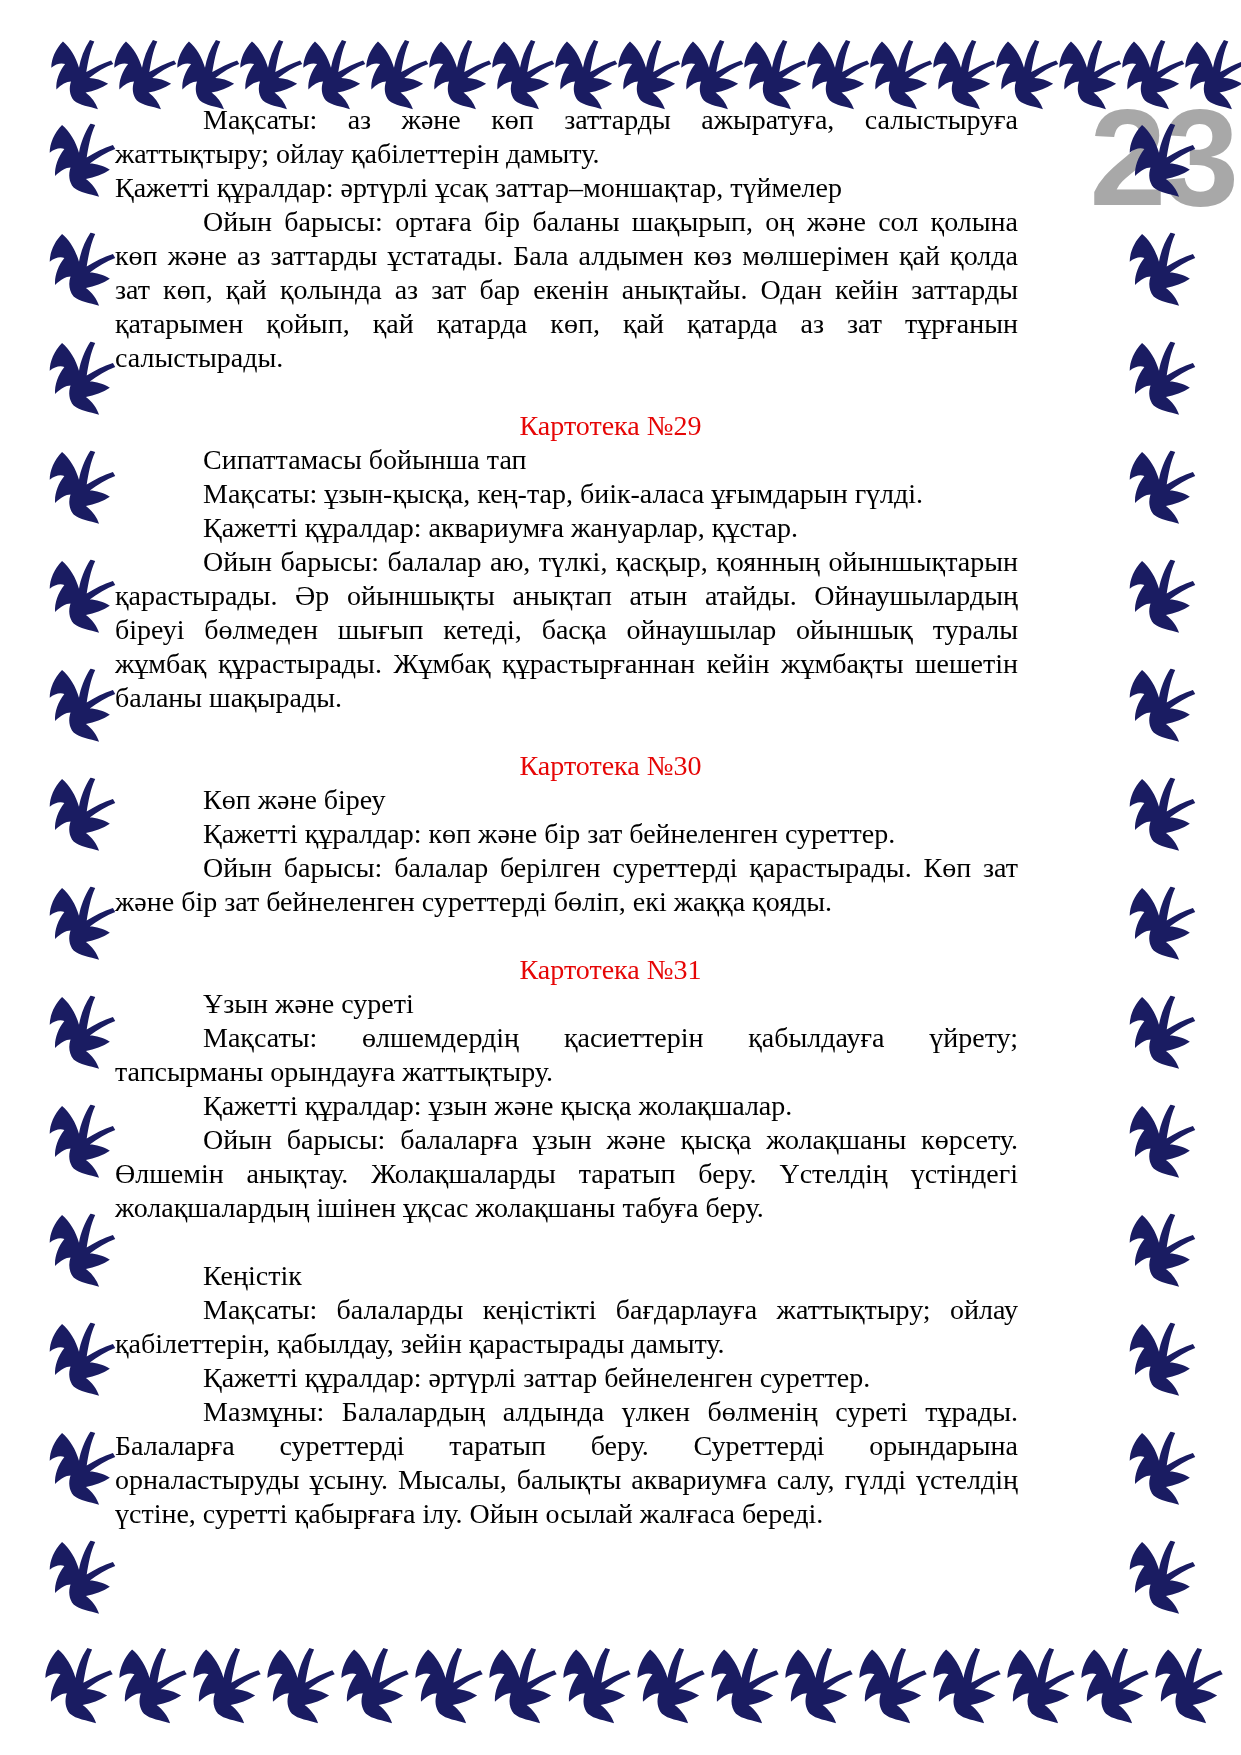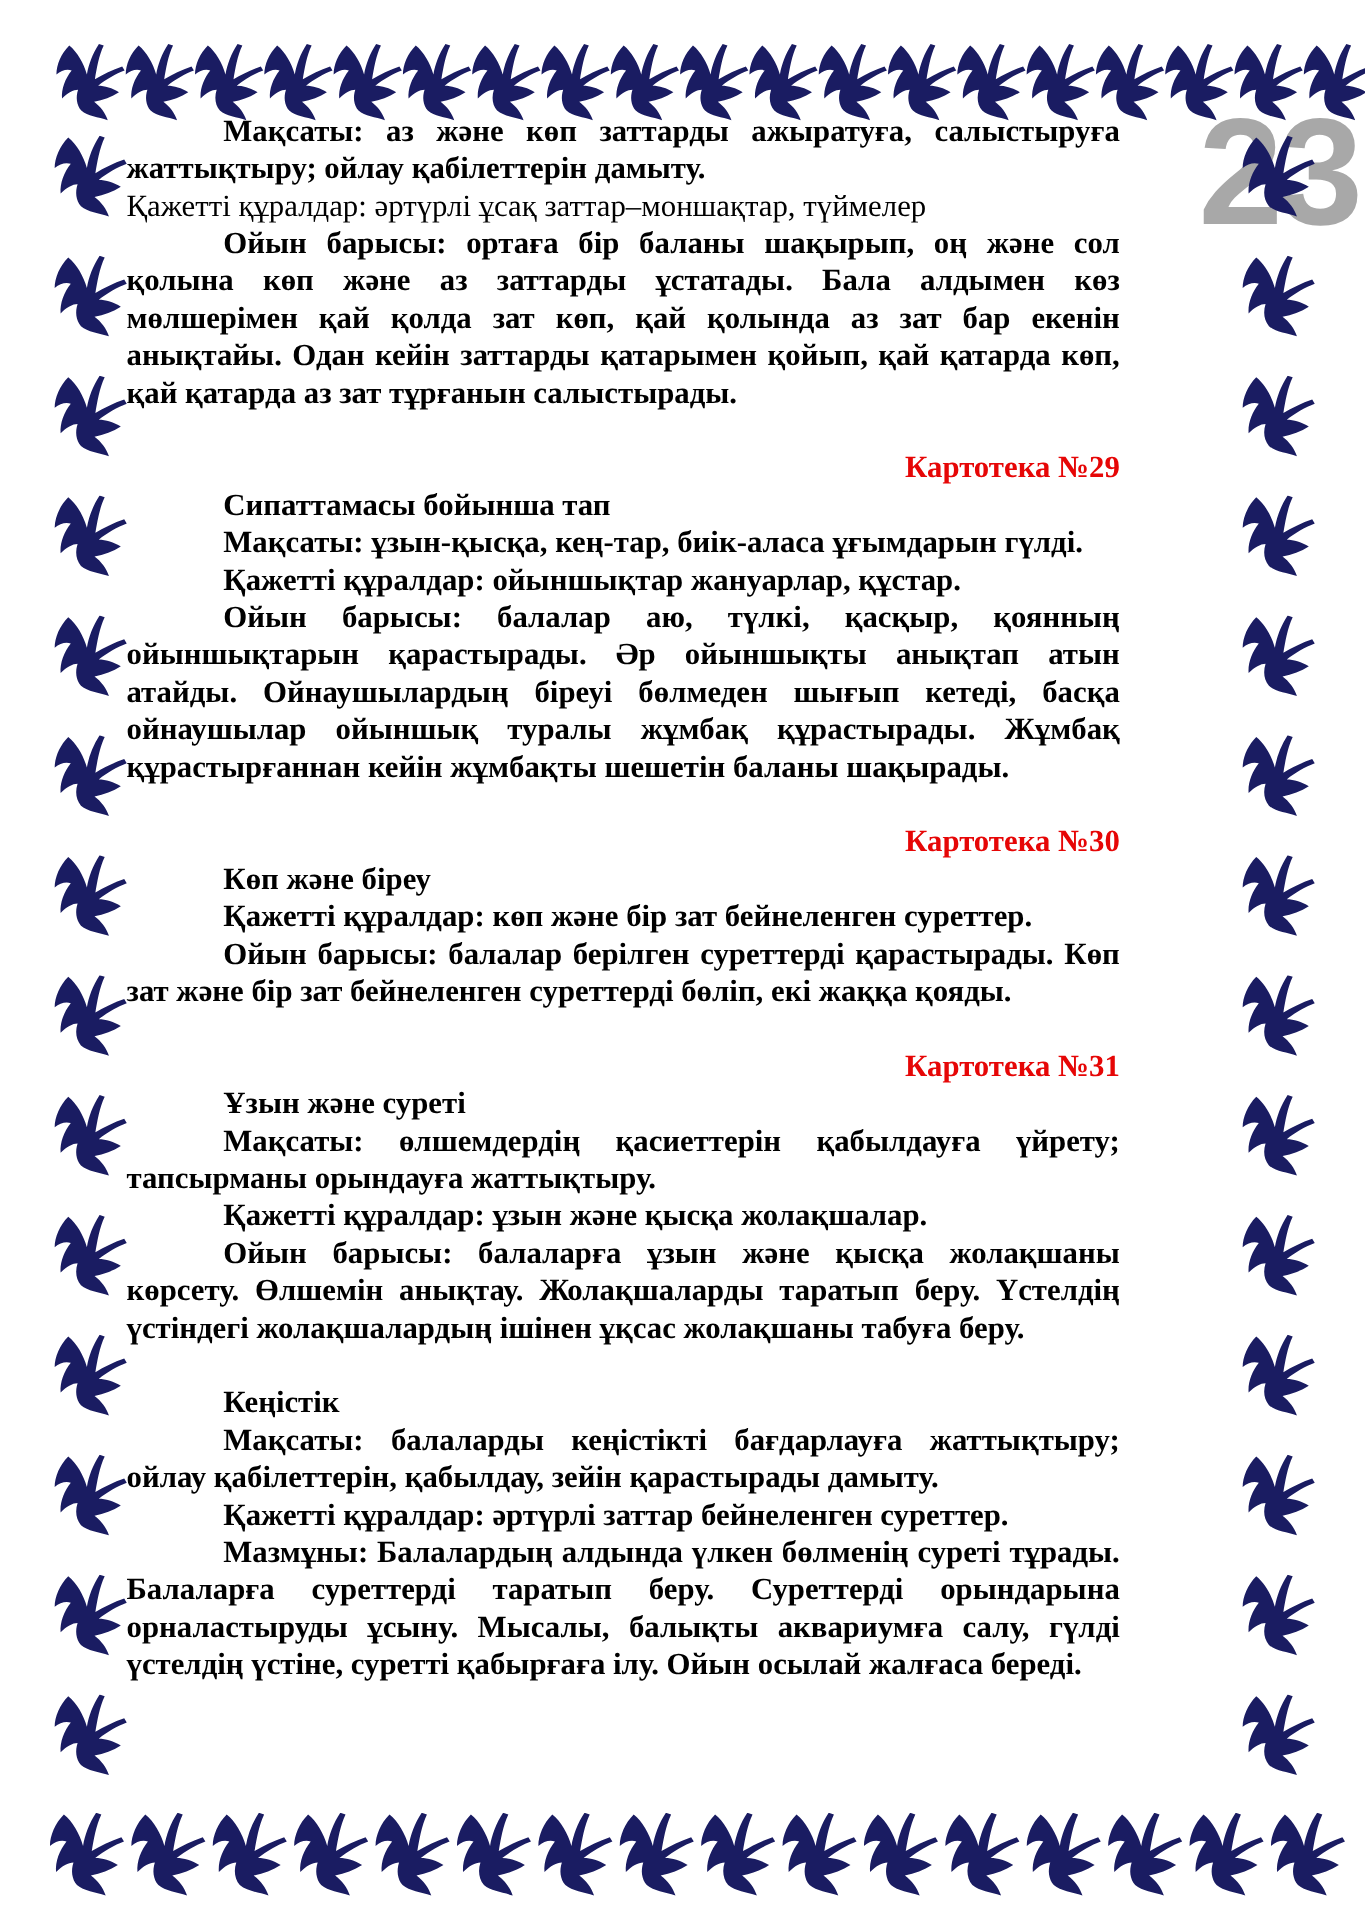--- a/index.html
+++ b/index.html
@@ -25,23 +25,23 @@
   .border-left .bird svg{width:74px;height:97px;}
   .border-left .bird{margin-bottom:12px;}
   .border-right{position:absolute;left:1122px;top:112px;display:flex;flex-direction:column;z-index:2;}
   .border-right .bird svg{width:74px;height:97px;}
   .border-right .bird{margin-bottom:12px;}
   .content{position:absolute;left:115px;top:103px;width:903px;z-index:3;}
   .para{
     margin:0;font-size:28px;line-height:34px;text-align:justify;
     color:var(--text-black,#000000);
   }
-  .para.indent{text-indent:88px;font-weight:bold;}
+  .para.indent{text-indent:88px;}
   .para.heading{
-    color:var(--heading-red,#e60606);font-weight:bold;text-align:right;text-indent:88px;
+    color:var(--heading-red,#e60606);font-weight:normal;text-align:center;text-indent:88px;
   }
   .section + .section{margin-top:34px;}
 </style>
 </head>
 <body>
 
 <svg width="0" height="0" style="position:absolute" aria-hidden="true">
   <defs>
     <symbol id="swallow" viewBox="0 0 96 96">
       <path fill="currentColor" d="
@@ -396,21 +396,21 @@
 <main class="content">
     <section class="section">
       <p class="para indent">Мақсаты: аз және көп заттарды ажыратуға, салыстыруға жаттықтыру; ойлау қабілеттерін дамыту.</p>
       <p class="para">Қажетті құралдар: әртүрлі ұсақ заттар–моншақтар, түймелер</p>
       <p class="para indent">Ойын барысы: ортаға бір баланы шақырып, оң және сол қолына көп және аз заттарды ұстатады. Бала алдымен көз мөлшерімен қай қолда зат көп, қай қолында аз зат бар екенін анықтайы. Одан кейін заттарды қатарымен қойып, қай қатарда көп, қай қатарда аз зат тұрғанын салыстырады.</p>
     </section>
     <section class="section">
       <p class="para heading">Картотека №29</p>
       <p class="para indent">Сипаттамасы бойынша тап</p>
       <p class="para indent">Мақсаты: ұзын-қысқа, кең-тар, биік-аласа ұғымдарын гүлді.</p>
-      <p class="para indent">Қажетті құралдар: ойыншықтар жануарлар, құстар.</p>
+      <p class="para indent">Қажетті құралдар: аквариумға жануарлар, құстар.</p>
       <p class="para indent">Ойын барысы: балалар аю, түлкі, қасқыр, қоянның ойыншықтарын қарастырады. Әр ойыншықты анықтап атын атайды. Ойнаушылардың біреуі бөлмеден шығып кетеді, басқа ойнаушылар ойыншық туралы жұмбақ құрастырады. Жұмбақ құрастырғаннан кейін жұмбақты шешетін баланы шақырады.</p>
     </section>
     <section class="section">
       <p class="para heading">Картотека №30</p>
       <p class="para indent">Көп және біреу</p>
       <p class="para indent">Қажетті құралдар: көп және бір зат бейнеленген суреттер.</p>
       <p class="para indent">Ойын барысы: балалар берілген суреттерді қарастырады. Көп зат және бір зат бейнеленген суреттерді бөліп, екі жаққа қояды.</p>
     </section>
     <section class="section">
       <p class="para heading">Картотека №31</p>

